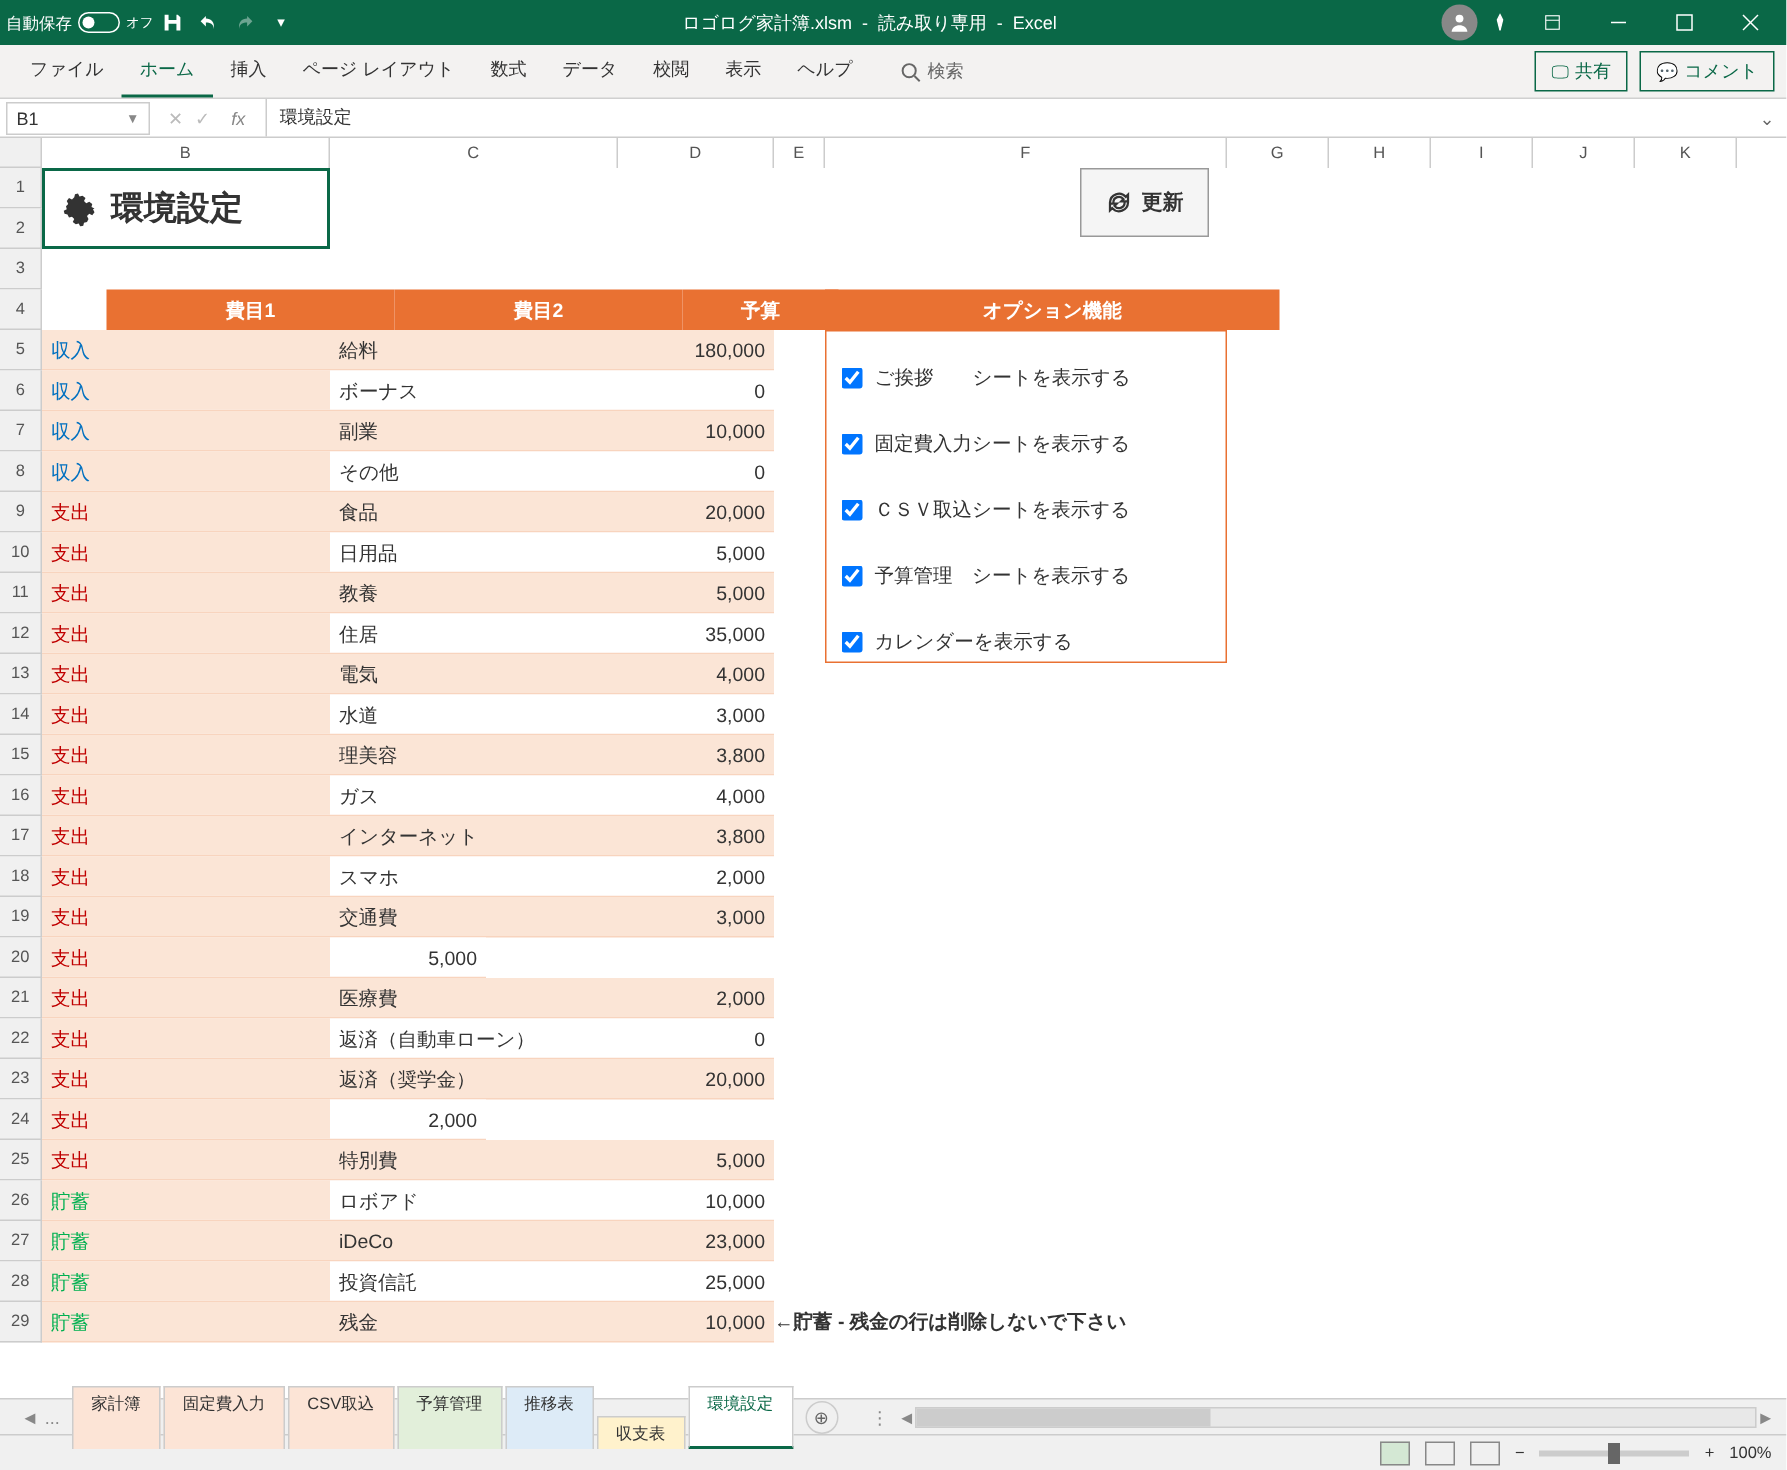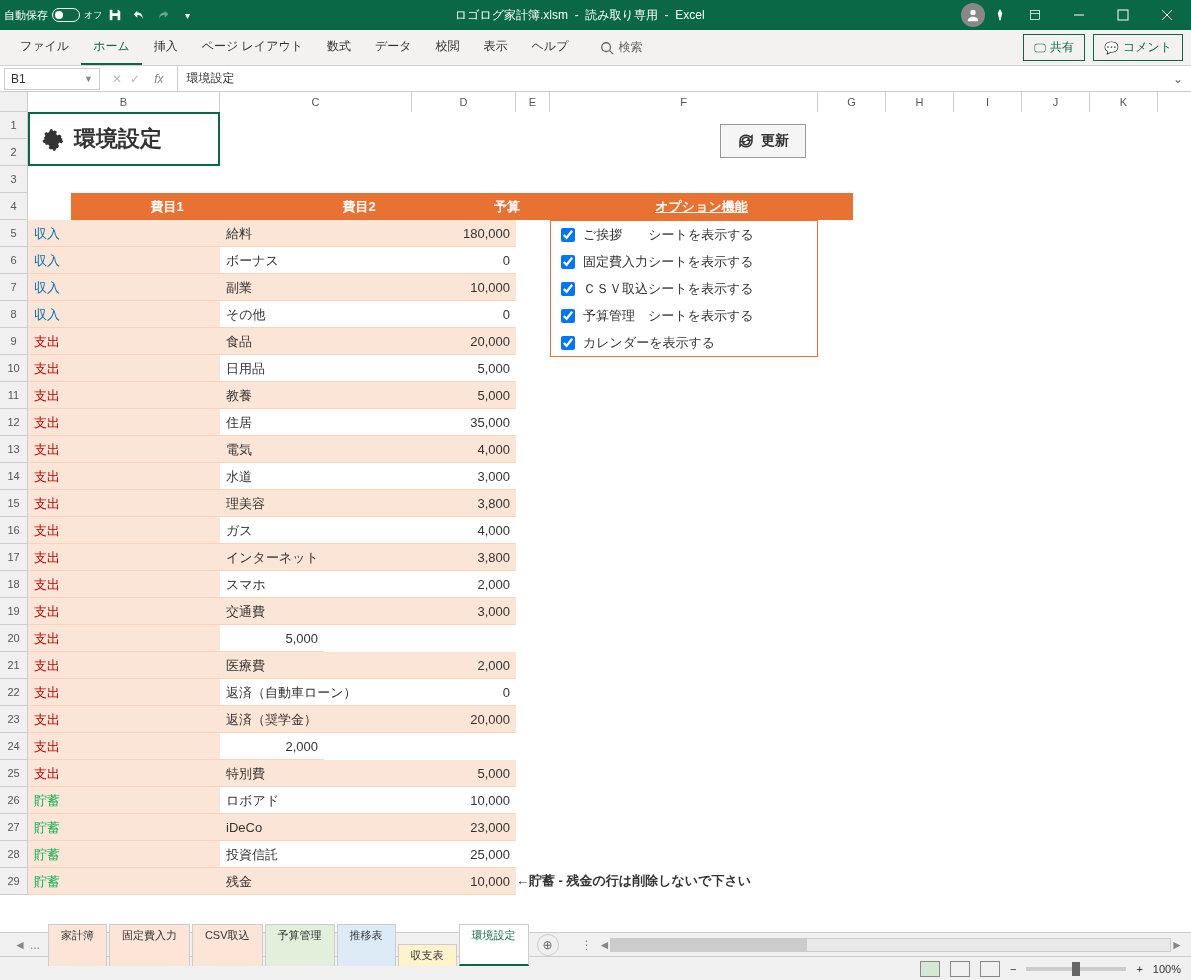--- a/index.html
+++ b/index.html
@@ -40,21 +40,21 @@
 .update-btn{position:absolute;border:1px solid #999;background:#f5f5f5;display:flex;align-items:center;justify-content:center;gap:6px;font-size:14px;font-weight:bold;cursor:pointer;}
 .tbl-header{background:#E97132;color:#fff;font-weight:bold;text-align:center;line-height:27px;font-size:13px;}
 .tbl-row{display:flex;height:27px;border-bottom:1px solid #F8D4BE;}
 .tbl-cell{line-height:27px;padding:0 6px;font-size:13px;}
 .bg-light{background:#FBE5D6;}
 .income{color:#0070C0;}
 .expense{color:#C00000;}
 .savings{color:#00B050;}
 .num{text-align:right;}
 .opt-box{border:1px solid #E97132;}
-.opt-row{display:flex;align-items:center;height:27px;padding:0 10px;gap:8px;font-size:13px;}
+.opt-row{display:flex;align-items:center;height:27px;padding:0 10px;gap:8px;font-size:13px;margin-top:17px;}
 .opt-row input{width:14px;height:14px;}
 .note{font-size:13px;font-weight:bold;}
 .sheet-tabs{height:24px;background:#f0f0f0;display:flex;align-items:center;border-top:1px solid #ccc;padding:0 8px;gap:2px;}
 .sheet-nav{display:flex;gap:4px;color:#888;padding:0 6px;}
 .sheet-tab{padding:3px 12px;font-size:11px;background:#fff;border:1px solid #ccc;border-bottom:none;cursor:pointer;}
 .sheet-tab.s1{background:#FCE4D6;}
 .sheet-tab.s2{background:#E2EFDA;}
 .sheet-tab.s3{background:#DDEBF7;}
 .sheet-tab.s4{background:#FFF2CC;margin-top:20px;}
 .sheet-tab.active{background:#fff;color:#0a6847;border-bottom:2px solid #0a6847;}
@@ -230,21 +230,21 @@
         <div class="row-h">29</div>
       </div>
 
     <div class="cells" id="cells-layer">
         <div class="merged-title" style="left: 0px; top: 0px; width: 192px; height: 54px;">
           <svg width="24" height="24" viewBox="0 0 24 24">
             <path d="M12 8a4 4 0 100 8 4 4 0 000-8zm9 4l-2-1 .5-2-2-1.5-2 1-1.5-1.5 1-2L13 3.5l-2 .5-1-2-2 .5-.5 2L6 6l-2-1L2.5 7l1 2L2 10.5l.5 2-2 1 .5 2 2 .5 1 2 2-.5 1.5 1.5-1 2 2 1.5 2-.5 1 2 2-.5.5-2 2-.5 1-2-1-2 1.5-1.5 2 1 1.5-2-1-2z" fill="#333"></path>
           </svg>
           <span>環境設定</span>
         </div>
-        <div class="update-btn" style="left: 692px; top: 12px; width: 86px; height: 34px;">
+        <div class="update-btn" style="left: 692px; top: 0px; width: 86px; height: 46px;">
           <svg width="18" height="18" viewBox="0 0 24 24" fill="none" stroke="#333" stroke-width="2">
             <path d="M4 12a8 8 0 0114-5l2-2v6h-6l2-2a5 5 0 00-9 3M20 12a8 8 0 01-14 5l-2 2v-6h6l-2 2a5 5 0 009-3"></path>
           </svg>
           <span>更新</span>
         </div>
         <div style="position: absolute; left: 0px; top: 81px; display: flex; padding-left: 43px;">
           <div class="tbl-header" style="width:192px">費目1</div>
           <div class="tbl-header" style="width:192px">費目2</div>
           <div class="tbl-header" style="width:104px">予算</div>
         </div>
@@ -364,21 +364,21 @@
         <div class="tbl-row" style="position: absolute; left: 0px; top: 729px;">
           <div class="tbl-cell bg-light savings" style="width:192px">貯蓄</div>
           <div class="tbl-cell" style="width:192px;background:#fff">投資信託</div>
           <div class="tbl-cell num" style="width:104px;background:#fff">25,000</div>
         </div>
         <div class="tbl-row" style="position: absolute; left: 0px; top: 756px;">
           <div class="tbl-cell bg-light savings" style="width:192px">貯蓄</div>
           <div class="tbl-cell" style="width:192px;background:#FBE5D6">残金</div>
           <div class="tbl-cell num" style="width:104px;background:#FBE5D6">10,000</div>
         </div>
-        <div class="tbl-header" style="position: absolute; left: 522px; top: 81px; width: 303px; text-decoration: underline;">オプション機能</div>
+        <div class="tbl-header" style="position: absolute; left: 522px; top: 81px; width: 303px;">オプション機能</div>
         <div class="opt-box" style="position: absolute; left: 522px; top: 108px; width: 268px;">
           <div class="opt-row">
             <input type="checkbox" checked="" style="">
             <span>ご挨拶　　シートを表示する</span>
           </div>
           <div class="opt-row">
             <input type="checkbox" checked="" style="">
             <span>固定費入力シートを表示する</span>
           </div>
           <div class="opt-row">

